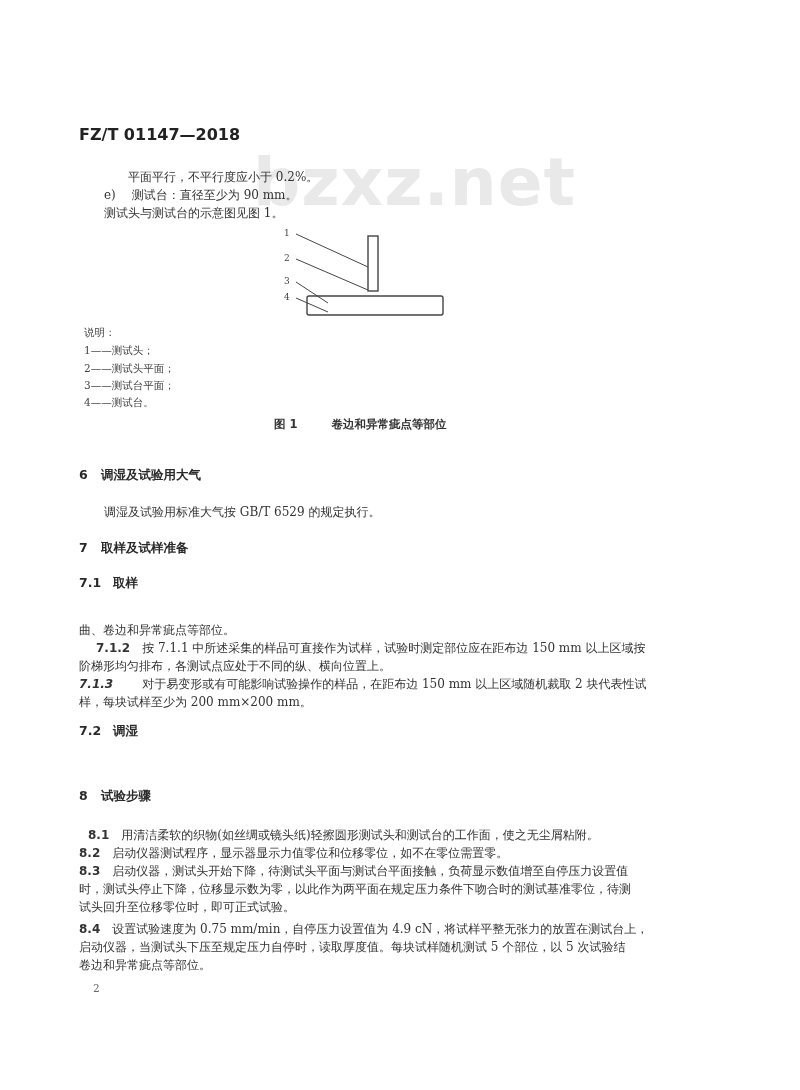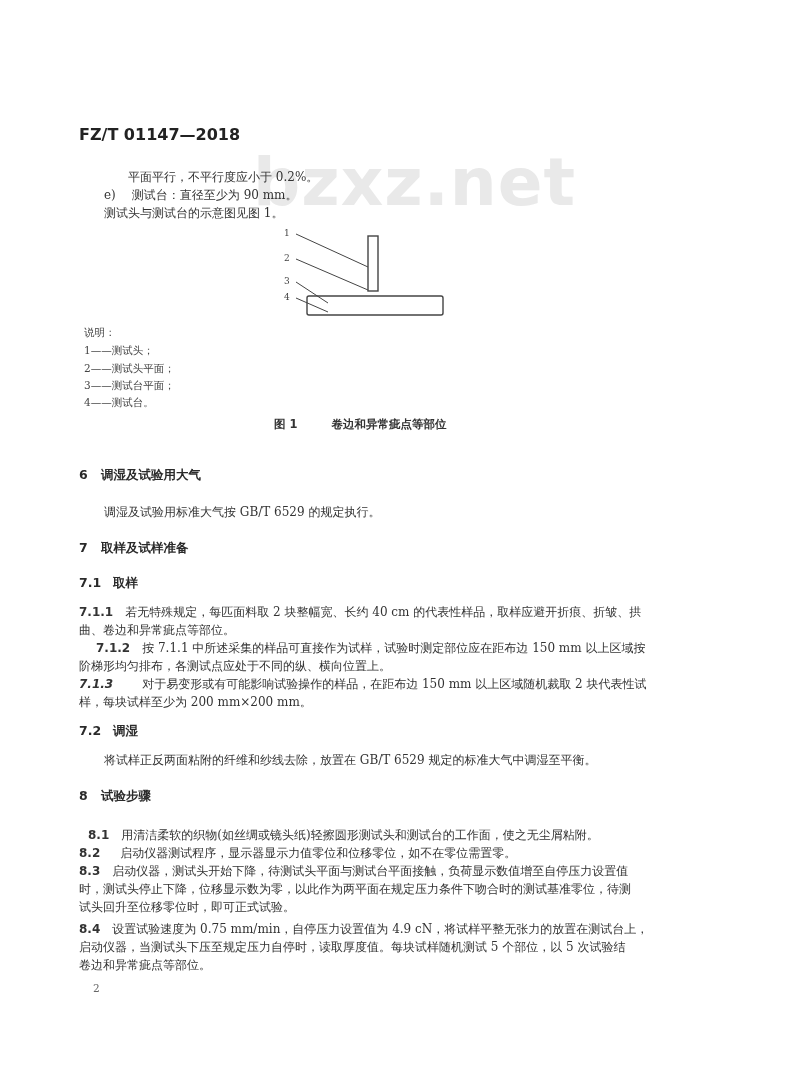--- a/index.html
+++ b/index.html
@@ -73,49 +73,45 @@
   </div>
   <div class="line" style="left:104px; top:503px;">调湿及试验用标准大气按 GB/T 6529 的规定执行。</div>
 
   <div class="head" style="left:79px; top:540px;">
     <span class="hn">7</span><span>取样及试样准备</span>
   </div>
   <div class="head head2" style="left:79px; top:575px;">
     <span class="hn">7.1</span><span>取样</span>
   </div>
 
-  <div class="line" style="left:79px; top:603px;">
-    <span class="num" style="margin-right:12px;">7.1.1</span><span>若无特殊规定，每匹面料取 2 块整幅宽、长约 40 cm 的代表性样品，取样应避开折痕、折皱、拱</span>
-  </div>
   <div class="line" style="left:79px; top:621px;">曲、卷边和异常疵点等部位。</div>
 
   <div class="line" style="left:96px; top:639px;">
     <span class="num" style="margin-right:12px;">7.1.2</span><span>按 7.1.1 中所述采集的样品可直接作为试样，试验时测定部位应在距布边 150 mm 以上区域按</span>
   </div>
   <div class="line" style="left:79px; top:657px;">阶梯形均匀排布，各测试点应处于不同的纵、横向位置上。</div>
 
   <div class="line" style="left:79px; top:675px;">
     <span class="num" style="margin-right:29px;font-style:italic;">7.1.3</span><span>对于易变形或有可能影响试验操作的样品，在距布边 150 mm 以上区域随机裁取 2 块代表性试</span>
   </div>
   <div class="line" style="left:79px; top:693px;">样，每块试样至少为 200 mm×200 mm。</div>
 
   <div class="head head2" style="left:79px; top:723px;">
     <span class="hn">7.2</span><span>调湿</span>
   </div>
-  <div class="line" style="left:104px; top:751px;">将试样正反两面粘附的纤维和纱线去除，放置在 GB/T 6529 规定的标准大气中调湿至平衡。</div>
 
   <div class="head" style="left:79px; top:788px;">
     <span class="hn">8</span><span>试验步骤</span>
   </div>
 
   <div class="line" style="left:88px; top:826px;">
     <span class="num" style="margin-right:12px;">8.1</span><span>用清洁柔软的织物(如丝绸或镜头纸)轻擦圆形测试头和测试台的工作面，使之无尘屑粘附。</span>
   </div>
   <div class="line" style="left:79px; top:844px;">
-    <span class="num" style="margin-right:20px;">8.2</span><span>启动仪器测试程序，显示器显示力值零位和位移零位，如不在零位需置零。</span>
+    <span class="num" style="margin-right:12px;">8.2</span><span>启动仪器测试程序，显示器显示力值零位和位移零位，如不在零位需置零。</span>
   </div>
   <div class="line" style="left:79px; top:862px;">
     <span class="num" style="margin-right:12px;">8.3</span><span>启动仪器，测试头开始下降，待测试头平面与测试台平面接触，负荷显示数值增至自停压力设置值</span>
   </div>
   <div class="line" style="left:79px; top:880px;">时，测试头停止下降，位移显示数为零，以此作为两平面在规定压力条件下吻合时的测试基准零位，待测</div>
   <div class="line" style="left:79px; top:898px;">试头回升至位移零位时，即可正式试验。</div>
 
   <div class="line" style="left:79px; top:920px;">
     <span class="num" style="margin-right:12px;">8.4</span><span>设置试验速度为 0.75 mm/min，自停压力设置值为 4.9 cN，将试样平整无张力的放置在测试台上，</span>
   </div>

